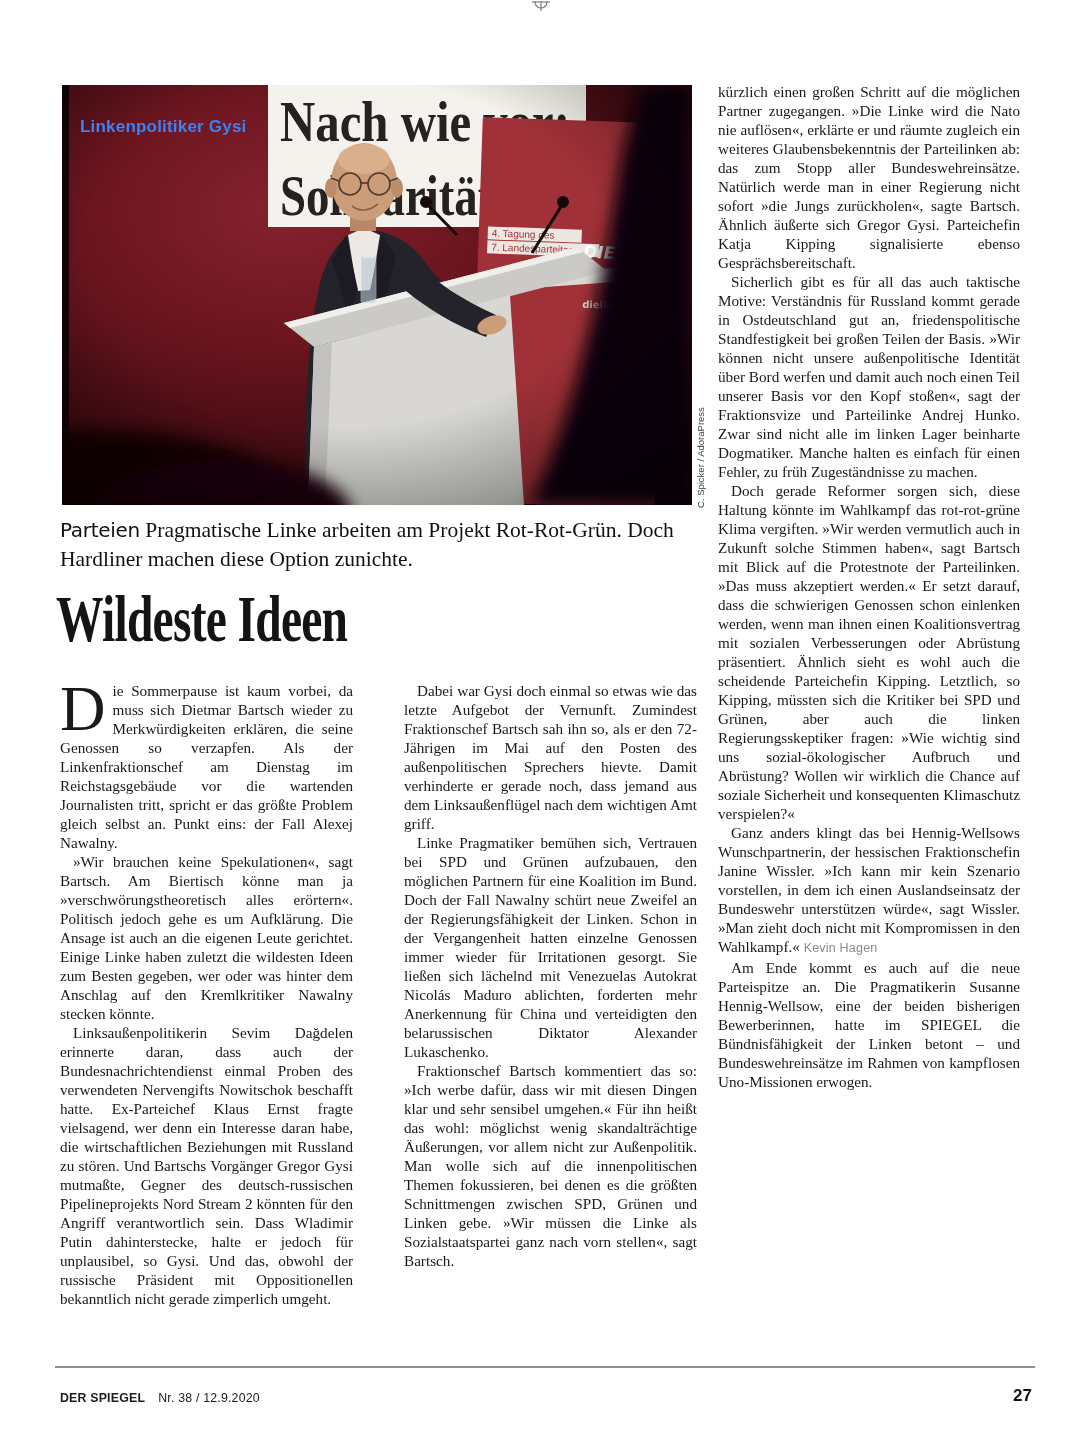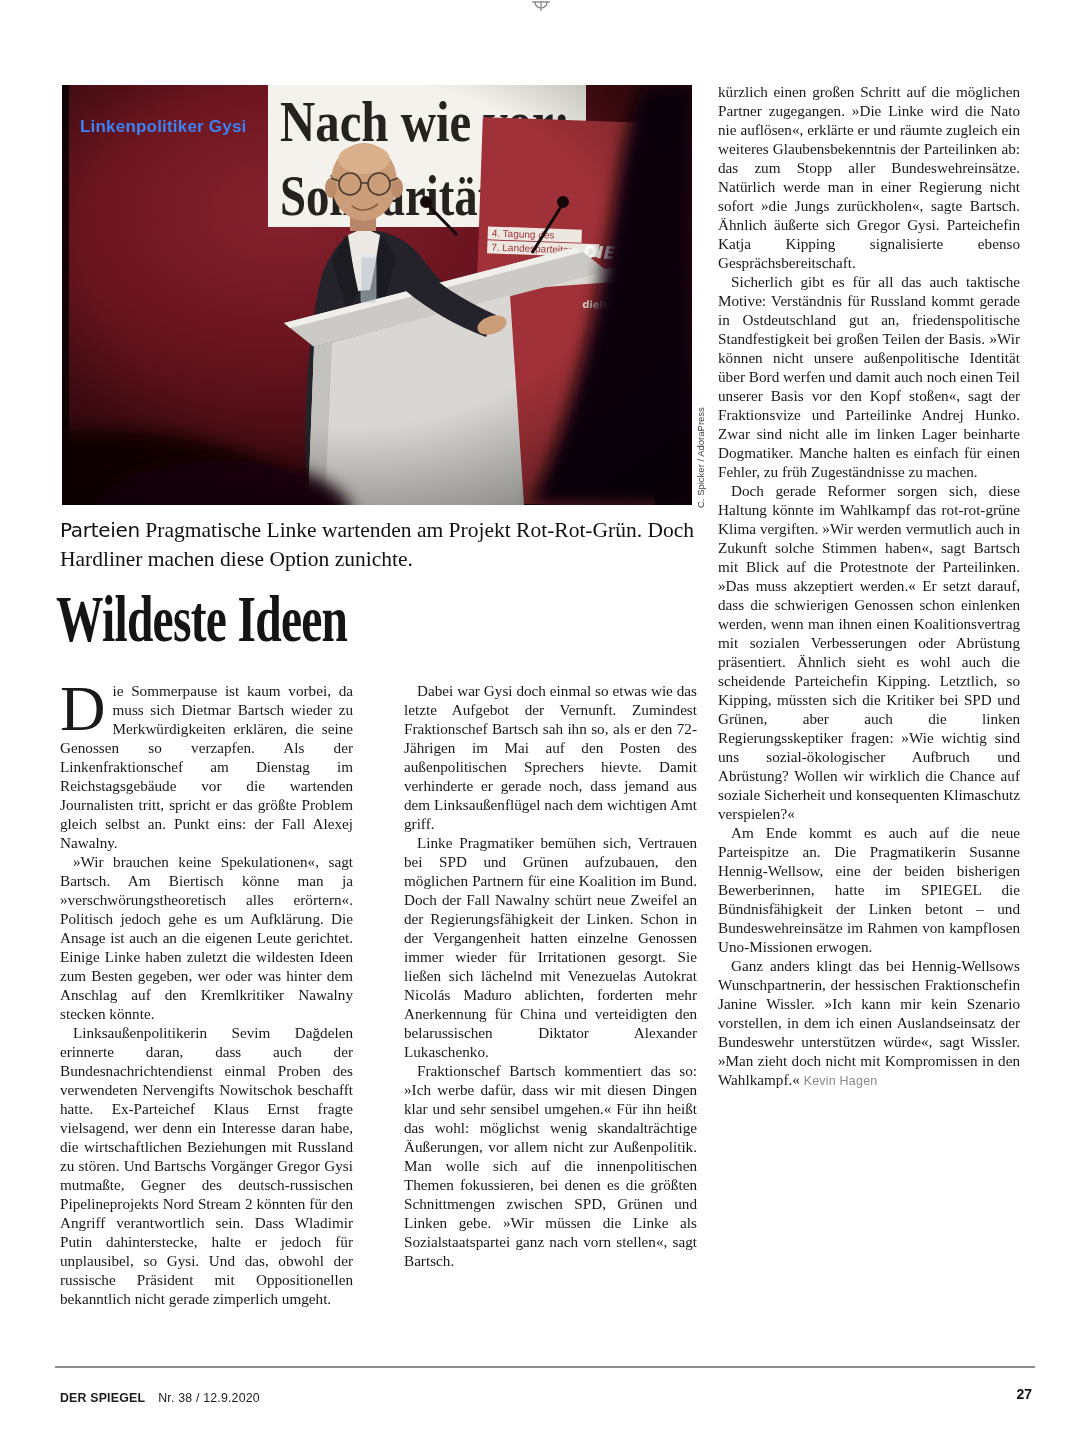--- a/index.html
+++ b/index.html
@@ -37,21 +37,21 @@
   .dropcap{float:left;font-size:63px;line-height:50px;padding:3px 7px 0 0;color:#1a1a1a;
            font-family:"Liberation Serif",serif;}
   .author{font-family:"Liberation Sans",sans-serif;font-size:12.5px;color:#8a8a8a;letter-spacing:.2px;}
 
   
   .footer-rule{position:absolute;left:55px;top:1366px;width:980px;height:2px;background:#8f8f8f;}
   .footer-left{position:absolute;left:60px;top:1390px;font-family:"Liberation Sans",sans-serif;
                font-size:13px;color:#1c1c1c;letter-spacing:.2px;transform:scaleX(.95);transform-origin:left;}
   .footer-left .mag{font-weight:bold;font-weight:600;margin-right:10px;}
   .page-number{position:absolute;right:58px;top:1386px;font-family:"Liberation Sans",sans-serif;
-               font-weight:bold;font-size:14px;color:#111;}
+               font-weight:bold;font-size:17px;color:#111;}
 </style>
 </head>
 <body>
 
 <div class="page">
 
   <div class="regmark">
     <svg width="22" height="13" viewBox="0 0 22 13">
       <circle cx="11" cy="1" r="6" fill="none" stroke="#808080" stroke-width="1.2"></circle>
       <line x1="11" y1="-8" x2="11" y2="10" stroke="#808080" stroke-width="1.2"></line>
@@ -152,44 +152,44 @@
       <ellipse cx="160" cy="430" rx="130" ry="55" fill="#1a060a" filter="url(#blur8)"></ellipse>
       <rect x="0" y="0" width="630" height="420" fill="url(#vign)"></rect>
     </svg>
     <div class="photo-label">Linkenpolitiker Gysi</div>
   </div>
 
   <div class="photo-credit">C. Spicker / AdoraPress</div>
 
   <div class="kicker">
     <span class="kicker-label">Parteien</span>
-    <span>Pragmatische Linke wartenden am Projekt Rot-Rot-Grün. Doch Hardliner machen diese Option zunichte.</span>
+    <span>Pragmatische Linke arbeiten am Projekt Rot-Rot-Grün. Doch Hardliner machen diese Option zunichte.</span>
   </div>
 
   <h1 class="headline">Wildeste Ideen</h1>
 
   <div class="col col-1">
     <p class="first"><span class="dropcap">D</span><span>ie Sommerpause ist kaum vorbei, da muss sich Dietmar Bartsch wieder zu Merkwürdigkeiten erklären, die seine Genossen so verzapfen. Als der Linkenfraktionschef am Dienstag im Reichstagsgebäude vor die wartenden Journalisten tritt, spricht er das größte Problem gleich selbst an. Punkt eins: der Fall Alexej Nawalny.</span></p>
     <p class="indent">»Wir brauchen keine Spekulationen«, sagt Bartsch. Am Biertisch könne man ja »verschwörungstheoretisch alles erörtern«. Politisch jedoch gehe es um Aufklärung. Die Ansage ist auch an die eigenen Leute gerichtet. Einige Linke haben zuletzt die wildesten Ideen zum Besten gegeben, wer oder was hinter dem Anschlag auf den Kremlkritiker Nawalny stecken könnte.</p>
     <p class="indent">Linksaußenpolitikerin Sevim Dağdelen erinnerte daran, dass auch der Bundesnachrichtendienst einmal Proben des verwendeten Nervengifts Nowitschok beschafft hatte. Ex-Parteichef Klaus Ernst fragte vielsagend, wer denn ein Interesse daran habe, die wirtschaftlichen Beziehungen mit Russland zu stören. Und Bartschs Vorgänger Gregor Gysi mutmaßte, Gegner des deutsch-russischen Pipelineprojekts Nord Stream 2 könnten für den Angriff verantwortlich sein. Dass Wladimir Putin dahinterstecke, halte er jedoch für unplausibel, so Gysi. Und das, obwohl der russische Präsident mit Oppositionellen bekanntlich nicht gerade zimperlich umgeht.</p>
   </div>
 
   <div class="col col-2">
     <p class="indent">Dabei war Gysi doch einmal so etwas wie das letzte Aufgebot der Vernunft. Zumindest Fraktionschef Bartsch sah ihn so, als er den 72-Jährigen im Mai auf den Posten des außenpolitischen Sprechers hievte. Damit verhinderte er gerade noch, dass jemand aus dem Linksaußenflügel nach dem wichtigen Amt griff.</p>
     <p class="indent">Linke Pragmatiker bemühen sich, Vertrauen bei SPD und Grünen aufzubauen, den möglichen Partnern für eine Koalition im Bund. Doch der Fall Nawalny schürt neue Zweifel an der Regierungsfähigkeit der Linken. Schon in der Vergangenheit hatten einzelne Genossen immer wieder für Irritationen gesorgt. Sie ließen sich lächelnd mit Venezuelas Autokrat Nicolás Maduro ablichten, forderten mehr Anerkennung für China und verteidigten den belarussischen Diktator Alexander Lukaschenko.</p>
     <p class="indent">Fraktionschef Bartsch kommentiert das so: »Ich werbe dafür, dass wir mit diesen Dingen klar und sehr sensibel umgehen.« Für ihn heißt das wohl: möglichst wenig skandalträchtige Äußerungen, vor allem nicht zur Außenpolitik. Man wolle sich auf die innenpolitischen Themen fokussieren, bei denen es die größten Schnittmengen zwischen SPD, Grünen und Linken gebe. »Wir müssen die Linke als Sozialstaatspartei ganz nach vorn stellen«, sagt Bartsch.</p>
   </div>
 
   <div class="col col-3">
     <p>kürzlich einen großen Schritt auf die möglichen Partner zugegangen. »Die Linke wird die Nato nie auflösen«, erklärte er und räumte zugleich ein weiteres Glaubensbekenntnis der Parteilinken ab: das zum Stopp aller Bundeswehreinsätze. Natürlich werde man in einer Regierung nicht sofort »die Jungs zurückholen«, sagte Bartsch. Ähnlich äußerte sich Gregor Gysi. Parteichefin Katja Kipping signalisierte ebenso Gesprächsbereitschaft.</p>
     <p class="indent">Sicherlich gibt es für all das auch taktische Motive: Verständnis für Russland kommt gerade in Ostdeutschland gut an, friedenspolitische Standfestigkeit bei großen Teilen der Basis. »Wir können nicht unsere außenpolitische Identität über Bord werfen und damit auch noch einen Teil unserer Basis vor den Kopf stoßen«, sagt der Fraktionsvize und Parteilinke Andrej Hunko. Zwar sind nicht alle im linken Lager beinharte Dogmatiker. Manche halten es einfach für einen Fehler, zu früh Zugeständnisse zu machen.</p>
     <p class="indent">Doch gerade Reformer sorgen sich, diese Haltung könnte im Wahlkampf das rot-rot-grüne Klima vergiften. »Wir werden vermutlich auch in Zukunft solche Stimmen haben«, sagt Bartsch mit Blick auf die Protestnote der Parteilinken. »Das muss akzeptiert werden.« Er setzt darauf, dass die schwierigen Genossen schon einlenken werden, wenn man ihnen einen Koalitionsvertrag mit sozialen Verbesserungen oder Abrüstung präsentiert. Ähnlich sieht es wohl auch die scheidende Parteichefin Kipping. Letztlich, so Kipping, müssten sich die Kritiker bei SPD und Grünen, aber auch die linken Regierungsskeptiker fragen: »Wie wichtig sind uns sozial-ökologischer Aufbruch und Abrüstung? Wollen wir wirklich die Chance auf soziale Sicherheit und konsequenten Klimaschutz verspielen?«</p>
-    <p class="indent">Am Ende kommt es auch auf die neue Parteispitze an. Die Pragmatikerin Susanne Hennig-Wellsow, eine der beiden bisherigen Bewerberinnen, hatte im SPIEGEL die Bündnisfähigkeit der Linken betont – und Bundeswehreinsätze im Rahmen von kampflosen Uno-Missionen erwogen.</p>
     <p class="indent"><span>Ganz anders klingt das bei Hennig-Wellsows Wunschpartnerin, der hessischen Fraktionschefin Janine Wissler. »Ich kann mir kein Szenario vorstellen, in dem ich einen Auslandseinsatz der Bundeswehr unterstützen würde«, sagt Wissler. »Man zieht doch nicht mit Kompromissen in den Wahlkampf.«</span>
        <span class="author">Kevin Hagen</span></p>
+    <p class="indent">Am Ende kommt es auch auf die neue Parteispitze an. Die Pragmatikerin Susanne Hennig-Wellsow, eine der beiden bisherigen Bewerberinnen, hatte im SPIEGEL die Bündnisfähigkeit der Linken betont – und Bundeswehreinsätze im Rahmen von kampflosen Uno-Missionen erwogen.</p>
   </div>
 
   <div class="footer-rule"></div>
   <div class="footer-left">
     <span class="mag">DER SPIEGEL</span>
     <span>Nr. 38 / 12.9.2020</span>
   </div>
   <div class="page-number">27</div>
 
 </div>

